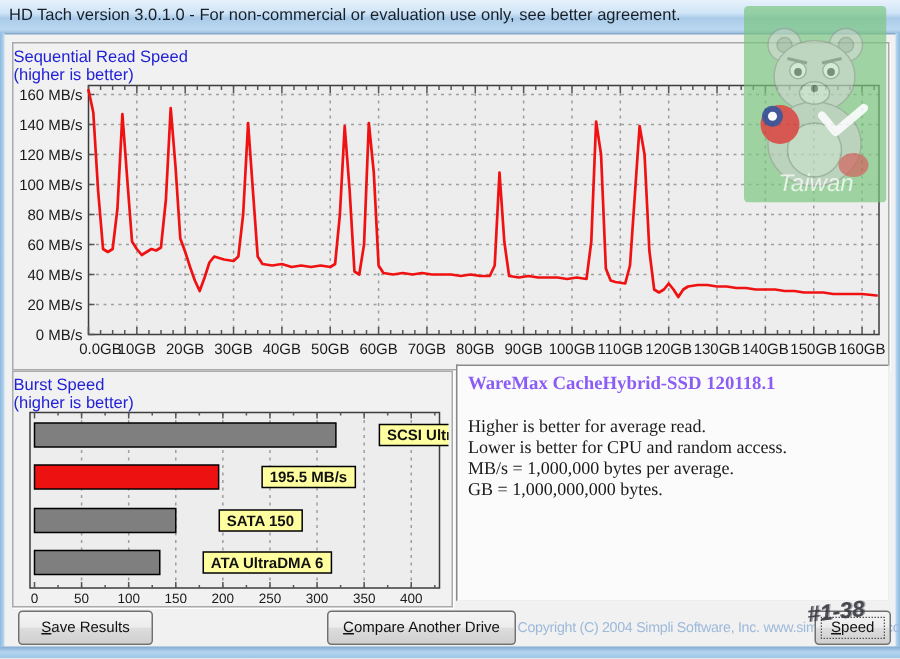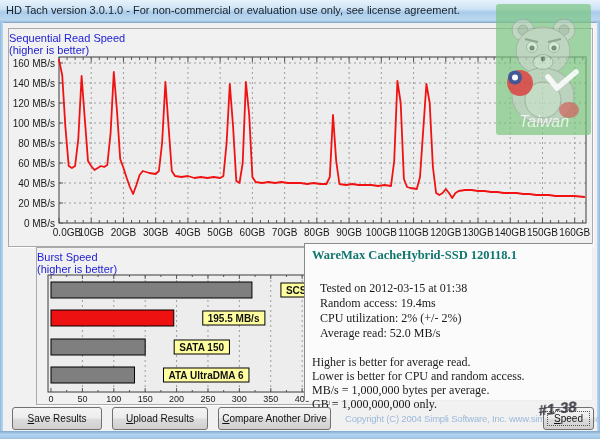--- a/index.html
+++ b/index.html
@@ -8,27 +8,27 @@
   .titlebar{position:absolute;left:0;top:0;width:600px;height:22px;
     background:linear-gradient(#e7f2fb,#cfe4f6 40%,#a9cbe9 55%,#bcd8f0 90%,#9cc0e0);
     border-bottom:1px solid #87a8c7;}
   .titlebar span{display:block;padding:4px 0 0 6px;font-size:11px;color:#17202a;}
   .edge{position:absolute;background:linear-gradient(90deg,#8fb9de,#bcdaf2);}
   .edge.l{left:0;top:22px;width:3px;height:409px;}
   .edge.r{right:0;top:22px;width:3px;height:409px;background:linear-gradient(270deg,#8fb9de,#bcdaf2);}
   .edge.b{left:0;top:431px;width:600px;height:8px;background:linear-gradient(#7fa9cf,#b4d5ef 45%,#9dc4e6);}
   .groupbox{position:absolute;background:#f1f1f1;border:1px solid #a9a9a9;box-shadow:1px 1px 0 #ffffff;}
   .seq-box{left:8px;top:28px;width:583px;height:217px;}
-  .burst-box{left:8px;top:247px;width:292px;height:156px;margin-left:28px;}
+  .burst-box{left:8px;top:247px;width:292px;height:156px;}
   .chart-title{position:absolute;left:0;top:3px;width:100%;text-align:left;
     color:#2121d6;font-size:11px;line-height:12px;z-index:2;}
   .info-panel{position:absolute;left:304px;top:243px;width:289px;height:158px;background:#fbfbfb;
     border:1px solid;border-color:#8a8a8a #eeeeee #eeeeee #8a8a8a;box-sizing:border-box;
     font-family:"Liberation Serif",serif;font-size:12px;color:#1a1a1a;padding:4px 7px;}
-  .drive-name{color:#0f766e;font-weight:bold;font-size:12.5px;margin-bottom:18px;}
+  .drive-name{color:#8b5cf6;font-weight:bold;font-size:12.5px;margin-bottom:4px;}
   .stat-line{margin-left:8px;line-height:15px;}
   .notes{margin-top:14px;}
   .note-line{line-height:14px;}
   .btn{position:absolute;top:407px;height:23px;box-sizing:border-box;
     background:linear-gradient(#f4f4f4,#ececec 48%,#dddddd 52%,#cfcfcf);
     border:1px solid #707070;border-radius:3px;font-size:10px;color:#111;
     text-align:center;cursor:pointer;}
   .btn .lbl{display:block;line-height:21px;text-align:center;}
   .btn .lbl::first-letter{text-decoration:underline;}
   .copyright{position:absolute;left:345px;top:413px;font-size:9.5px;letter-spacing:-0.2px;
@@ -41,21 +41,21 @@
     text-shadow:1px 0 0 rgba(55,55,65,0.45);z-index:6;pointer-events:none;}
   .watermark{position:absolute;left:496px;top:4px;z-index:5;opacity:0.85;pointer-events:none;}
   svg text{font-family:"Liberation Sans",sans-serif;}
   .chart-svg{position:absolute;left:0;top:0;}
 </style>
 </head>
 <body>
 
 <div class="window">
   <div class="titlebar">
-    <span>HD Tach version 3.0.1.0  - For non-commercial or evaluation use only, see license agreement.</span>
+    <span>HD Tach version 3.0.1.0  - For non-commercial or evaluation use only, see better agreement.</span>
   </div>
   <div class="edge l"></div>
   <div class="edge r"></div>
   <div class="edge b"></div>
 
   <div class="groupbox seq-box">
     <div class="chart-title">
       <div>Sequential Read Speed</div>
       <div>(higher is better)</div>
     </div>
@@ -328,41 +328,32 @@
         <rect x="137.18605041503906" y="92" width="55.267578125" height="14" fill="#ffffa0" stroke="#000" stroke-width="1"></rect>
         <text x="142.18604651162792" y="102.5" font-size="10" font-weight="bold" fill="#111">SATA 150</text>
         <rect x="14" y="119" width="83.51162790697674" height="16" fill="#7f7f7f" stroke="#000" stroke-width="1"></rect>
         <rect x="126.51162719726562" y="120" width="85.4384765625" height="14" fill="#ffffa0" stroke="#000" stroke-width="1"></rect>
         <text x="131.51162790697674" y="130.5" font-size="10" font-weight="bold" fill="#111">ATA UltraDMA 6</text>
       </svg>
   </div>
 
   <div class="info-panel">
     <div class="drive-name">WareMax CacheHybrid-SSD 120118.1</div>
-    <div>
-        <div class="stat-line">Tested on 2012-03-15 at 01:38</div>
-        <div class="stat-line">Random access: 19.4ms</div>
-        <div class="stat-line">CPU utilization: 2% (+/- 2%)</div>
-        <div class="stat-line">Average read: 52.0 MB/s</div>
-      </div>
     <div class="notes">
         <div class="note-line">Higher is better for average read.</div>
         <div class="note-line">Lower is better for CPU and random access.</div>
         <div class="note-line">MB/s = 1,000,000 bytes per average.</div>
-        <div class="note-line">GB = 1,000,000,000 only.</div>
+        <div class="note-line">GB = 1,000,000,000 bytes.</div>
       </div>
   </div>
 
   <div class="btn" style="left:12px;width:90px;">
     <span class="lbl">Save Results</span>
   </div>
-  <div class="btn" style="left:112px;width:96px;">
-    <span class="lbl">Upload Results</span>
-  </div>
-  <div class="btn" style="left:218px;width:113px;">
+  <div class="btn" style="left:218px;width:126px;">
     <span class="lbl">Compare Another Drive</span>
   </div>
   <div class="copyright">Copyright (C) 2004 Simpli Software, Inc.  www.simplisoftware.com</div>
   <div class="btn done-btn">
     <div class="focus"></div>
     <span class="lbl">Speed</span>
   </div>
   <div class="scribble">#1-38</div>
 
   <svg class="watermark" width="95" height="131" viewBox="0 0 95 131">

